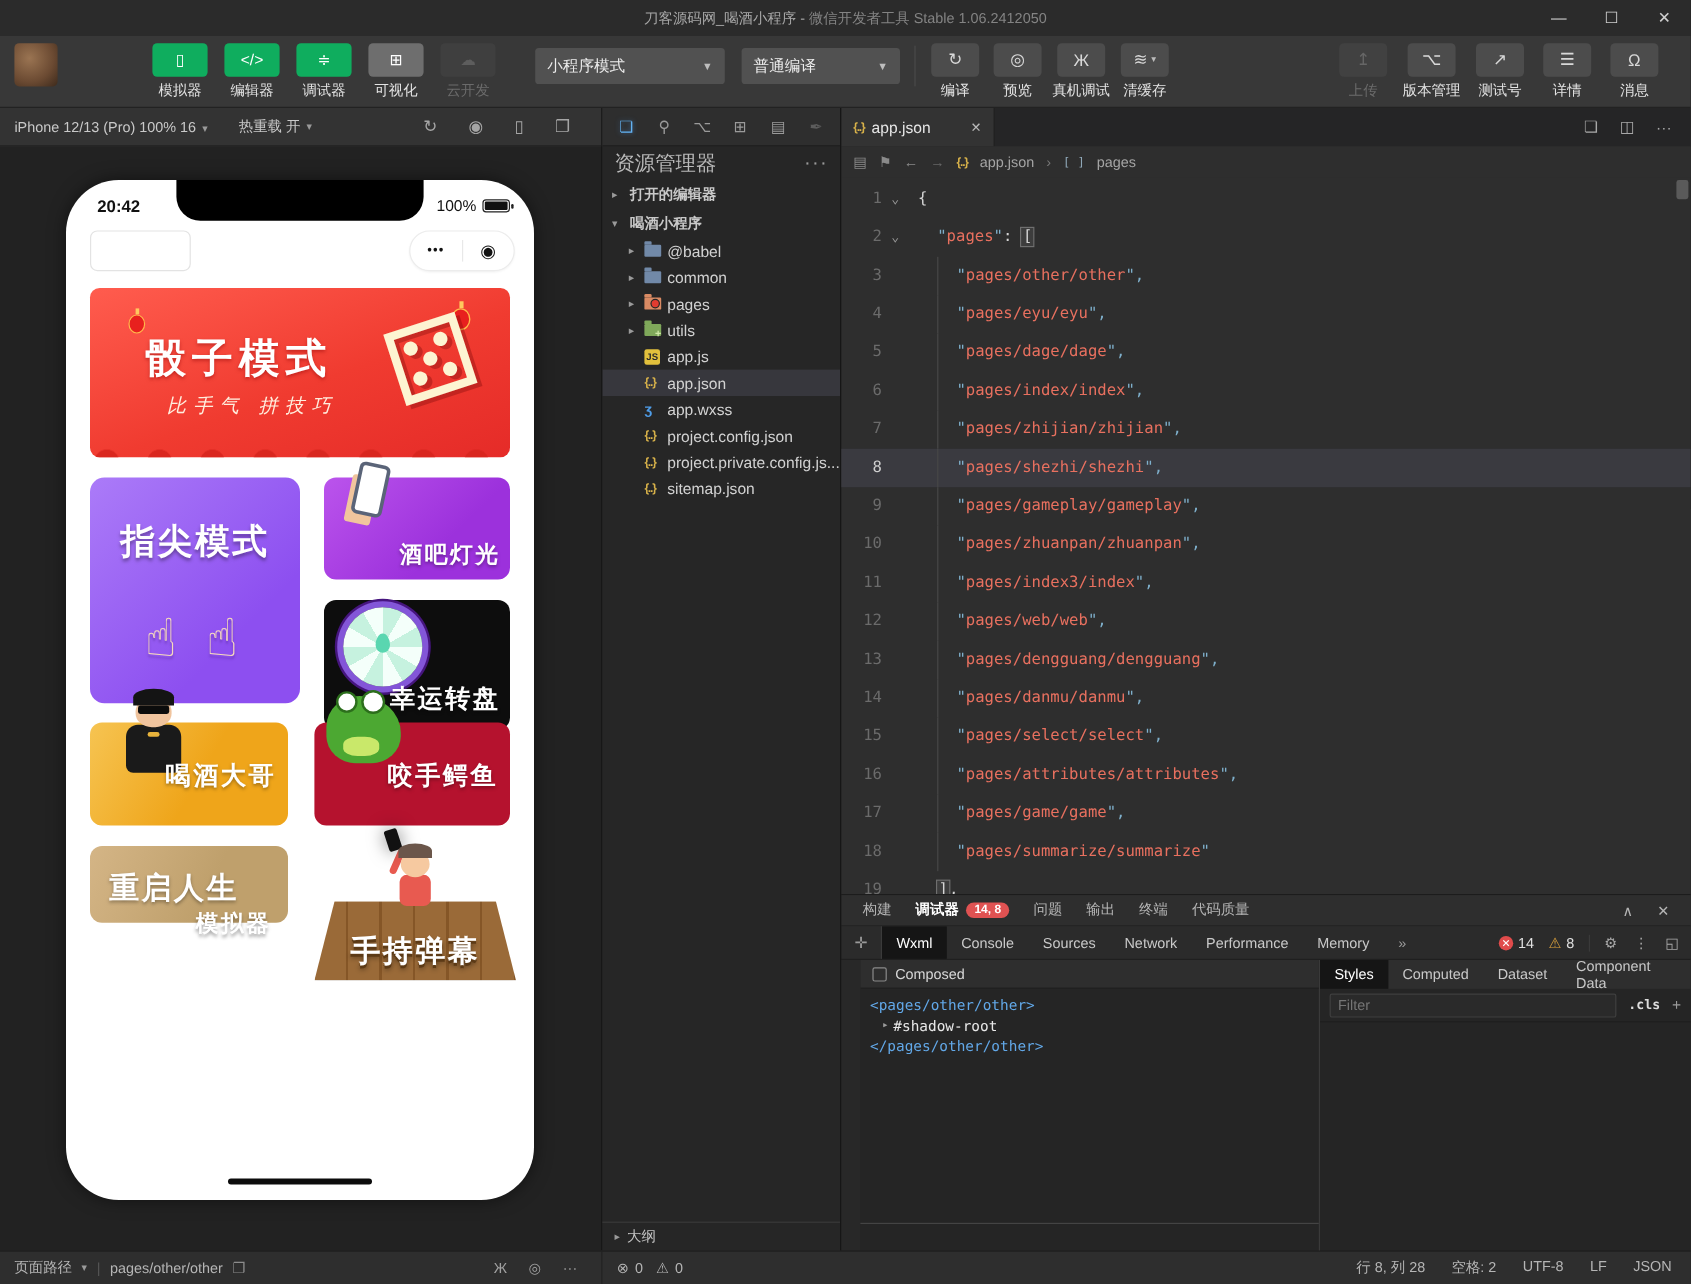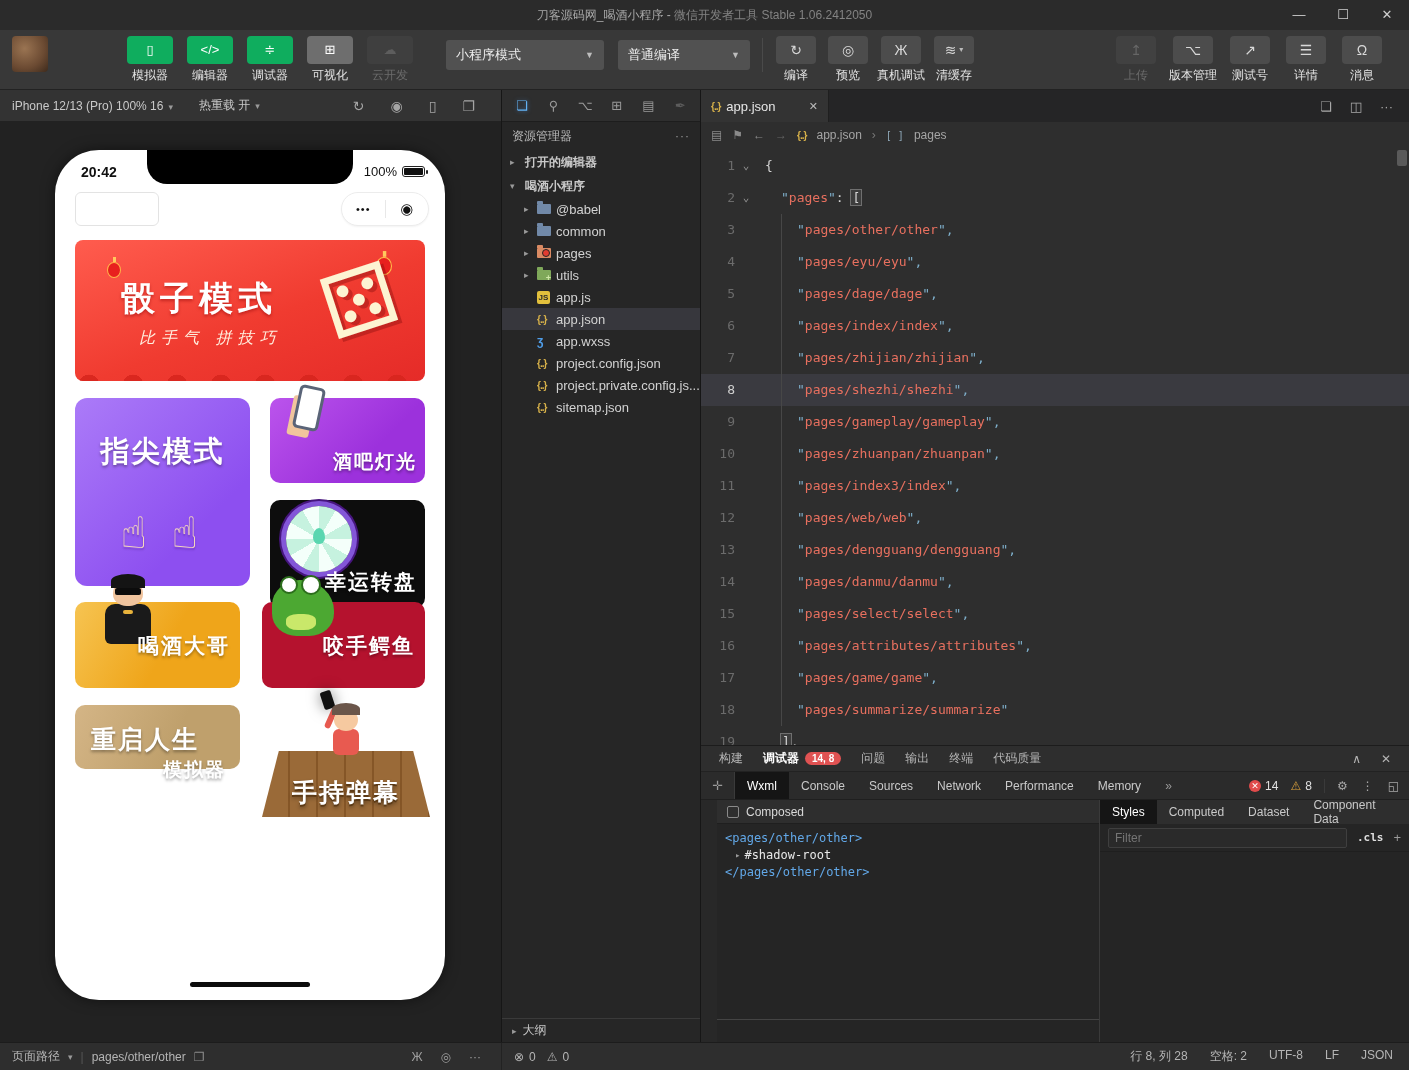--- a/index.html
+++ b/index.html
@@ -126,21 +126,21 @@
   .t-danmu .tile-label { position:absolute; left:0; right:0; bottom:14px; text-align:center; font-size:25px; text-shadow:0 2px 0 #5c3a16, 0 3px 4px rgba(0,0,0,.45); }
 
   .home-bar { position:absolute; bottom:13px; left:50%; transform:translateX(-50%); width:120px; height:5px; background:#0c0c0c; border-radius:3px; }
 
   
   .explorer { width:199px; flex:none; background:#262626; border-right:1px solid #161616; display:flex; flex-direction:column; position:relative; font-size:13px; }
   .act-row { height:32px; flex:none; display:flex; align-items:center; justify-content:space-around; padding:0 4px; border-bottom:1px solid #1d1d1d; background:#2e2e2e; }
   .act-icon { font-size:13px; color:#9a9a9a; width:22px; text-align:center; }
   .act-icon.active { color:#63b2f2; text-shadow:0 0 4px rgba(80,160,255,.6); }
   .act-icon.dim { color:#5c5c5c; }
-  .exp-header { height:28px; display:flex; align-items:center; padding:0 10px; color:#b9b9b9; font-size:12px; }
+  .exp-header { height:28px; display:flex; align-items:center; padding:0 10px; color:#b9b9b9; font-size:17px; }
   .exp-header .more { margin-left:auto; color:#9a9a9a; letter-spacing:1px; }
   .sec-row { height:24px; display:flex; align-items:center; padding:0 8px; color:#c9c9c9; font-weight:bold; font-size:12px; gap:5px; }
   .sec-row .tri { font-size:9px; color:#9a9a9a; width:10px; }
   .tree { flex:1; overflow:hidden; }
   .file-row { height:22px; display:flex; align-items:center; padding-left:22px; color:#d2d2d2; cursor:pointer; }
   .file-row.selected { background:#37373d; }
   .file-row .tri { width:13px; font-size:9px; color:#9a9a9a; }
   .file-row .ficon { width:19px; display:flex; align-items:center; }
   .fo { width:14px; height:10px; border-radius:1px; position:relative; }
   .fo::before { content:""; position:absolute; left:0; top:-3px; width:6px; height:3px; background:inherit; border-radius:1px 1px 0 0; }

